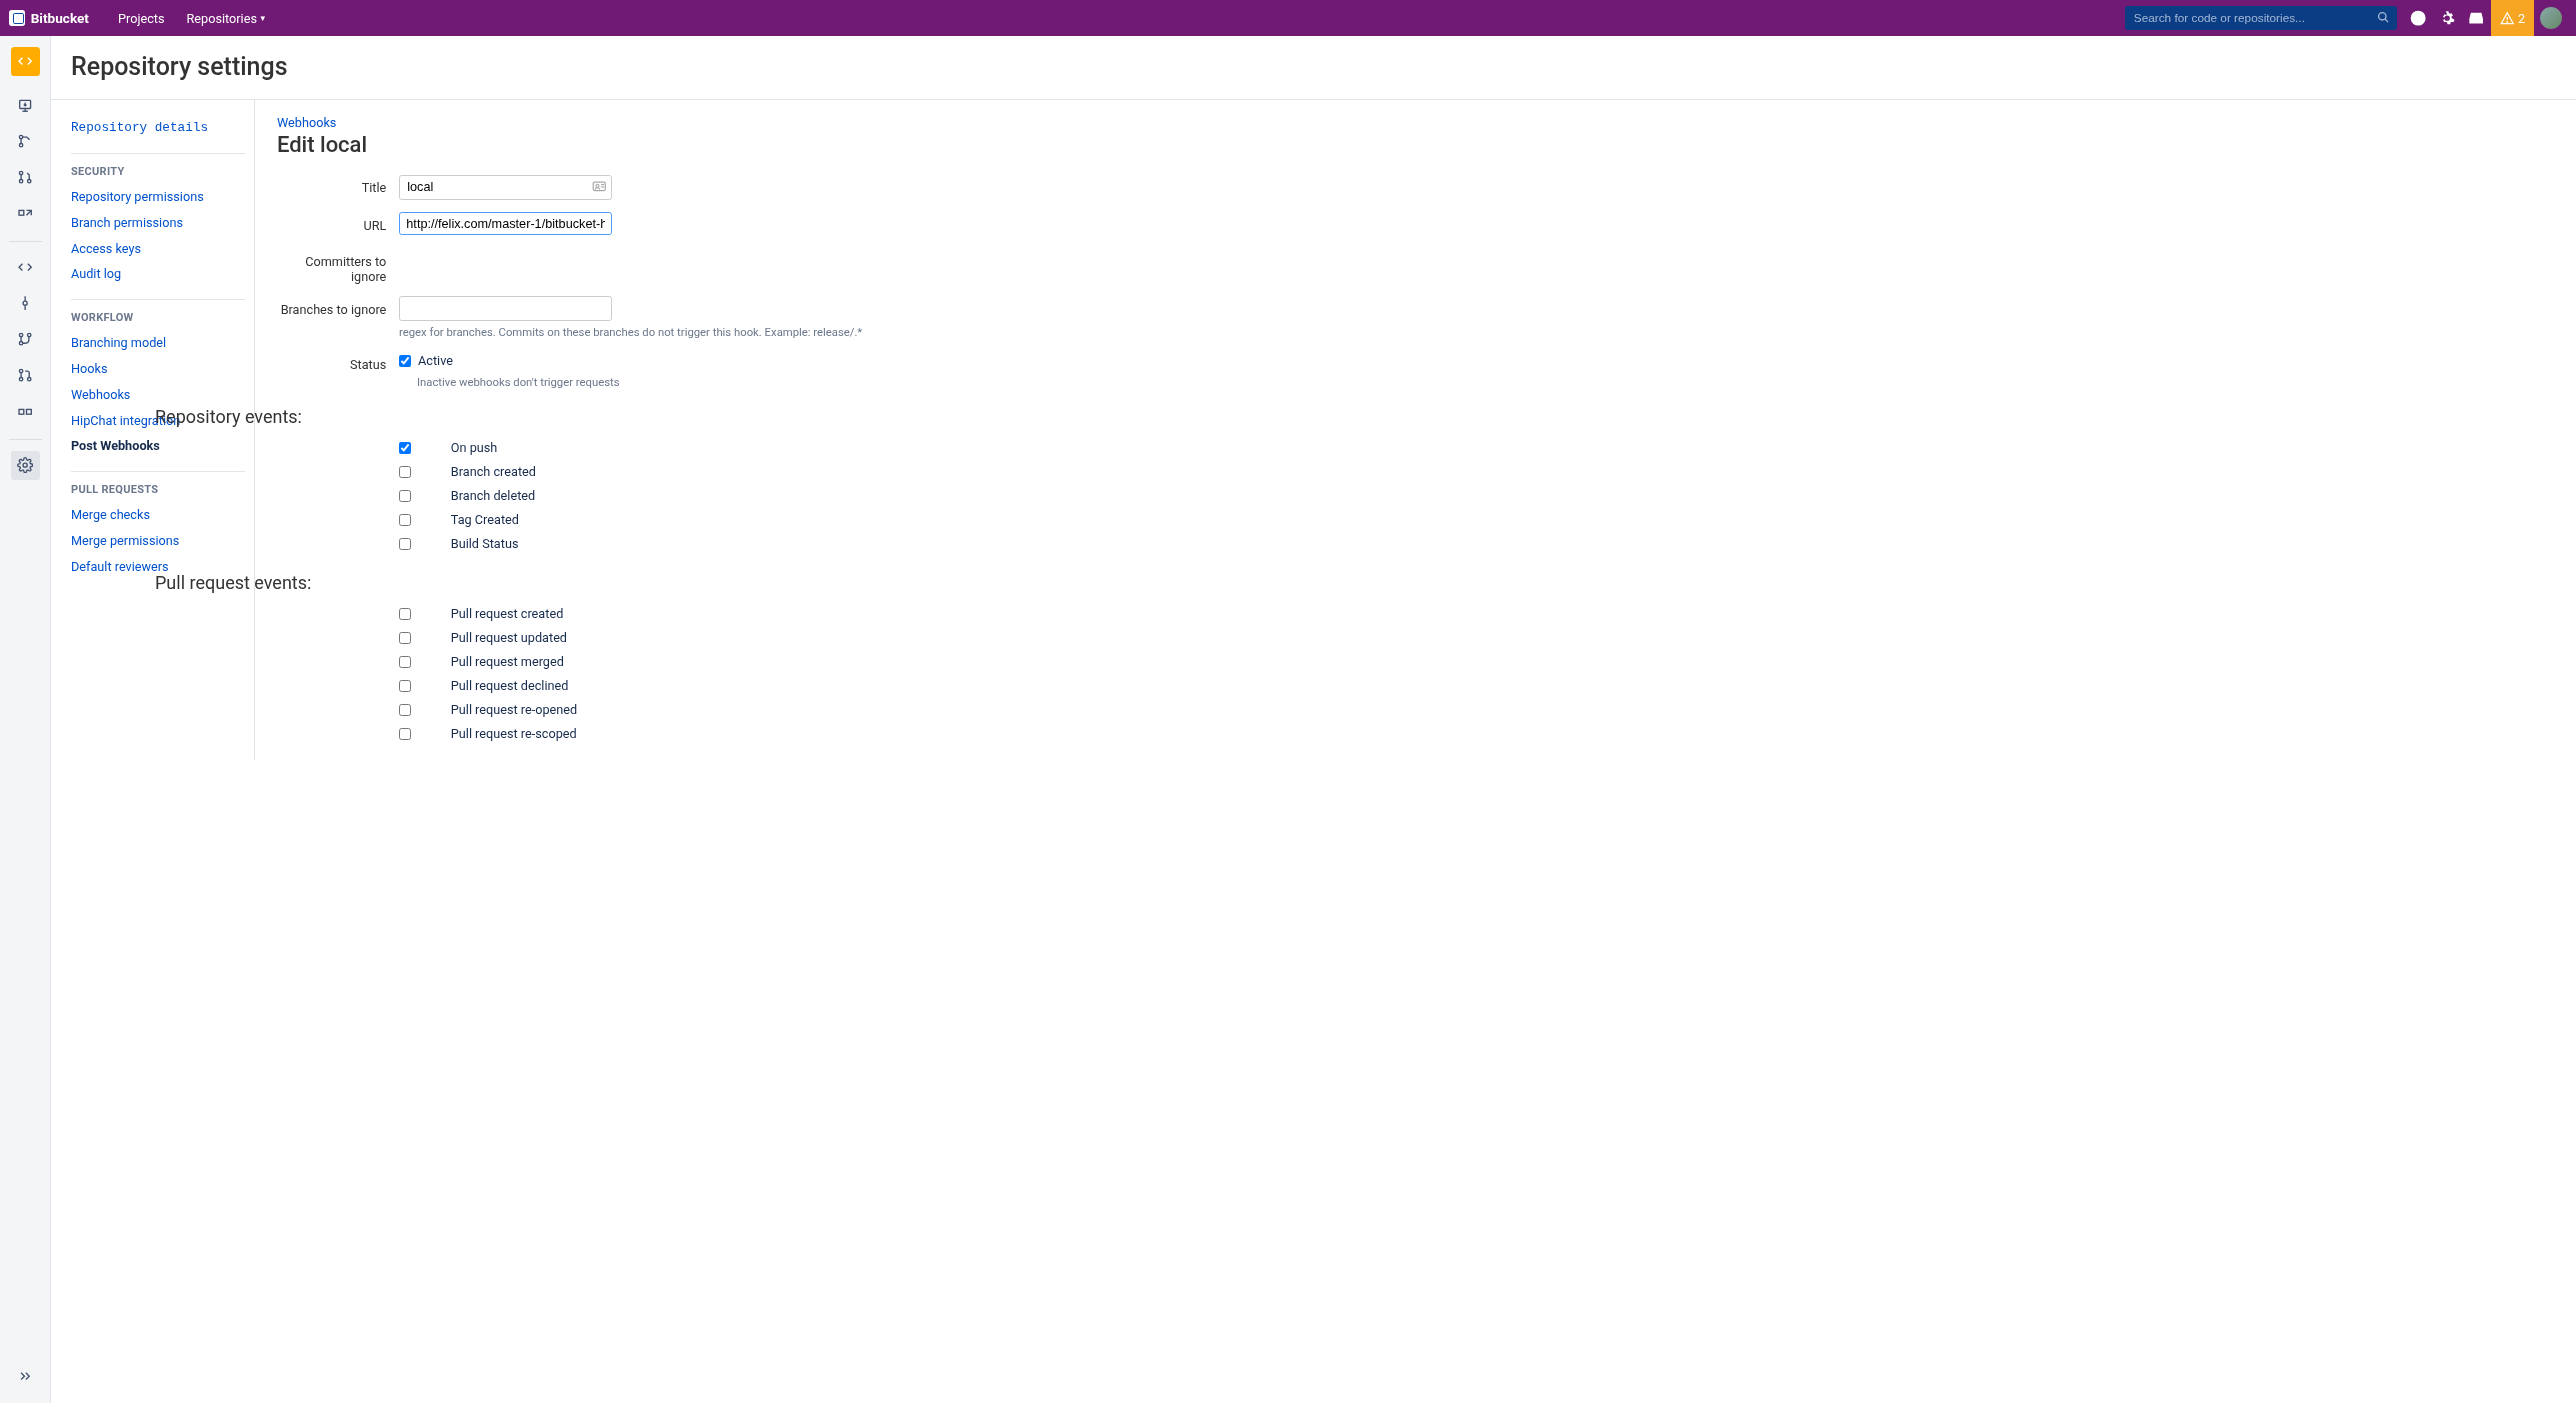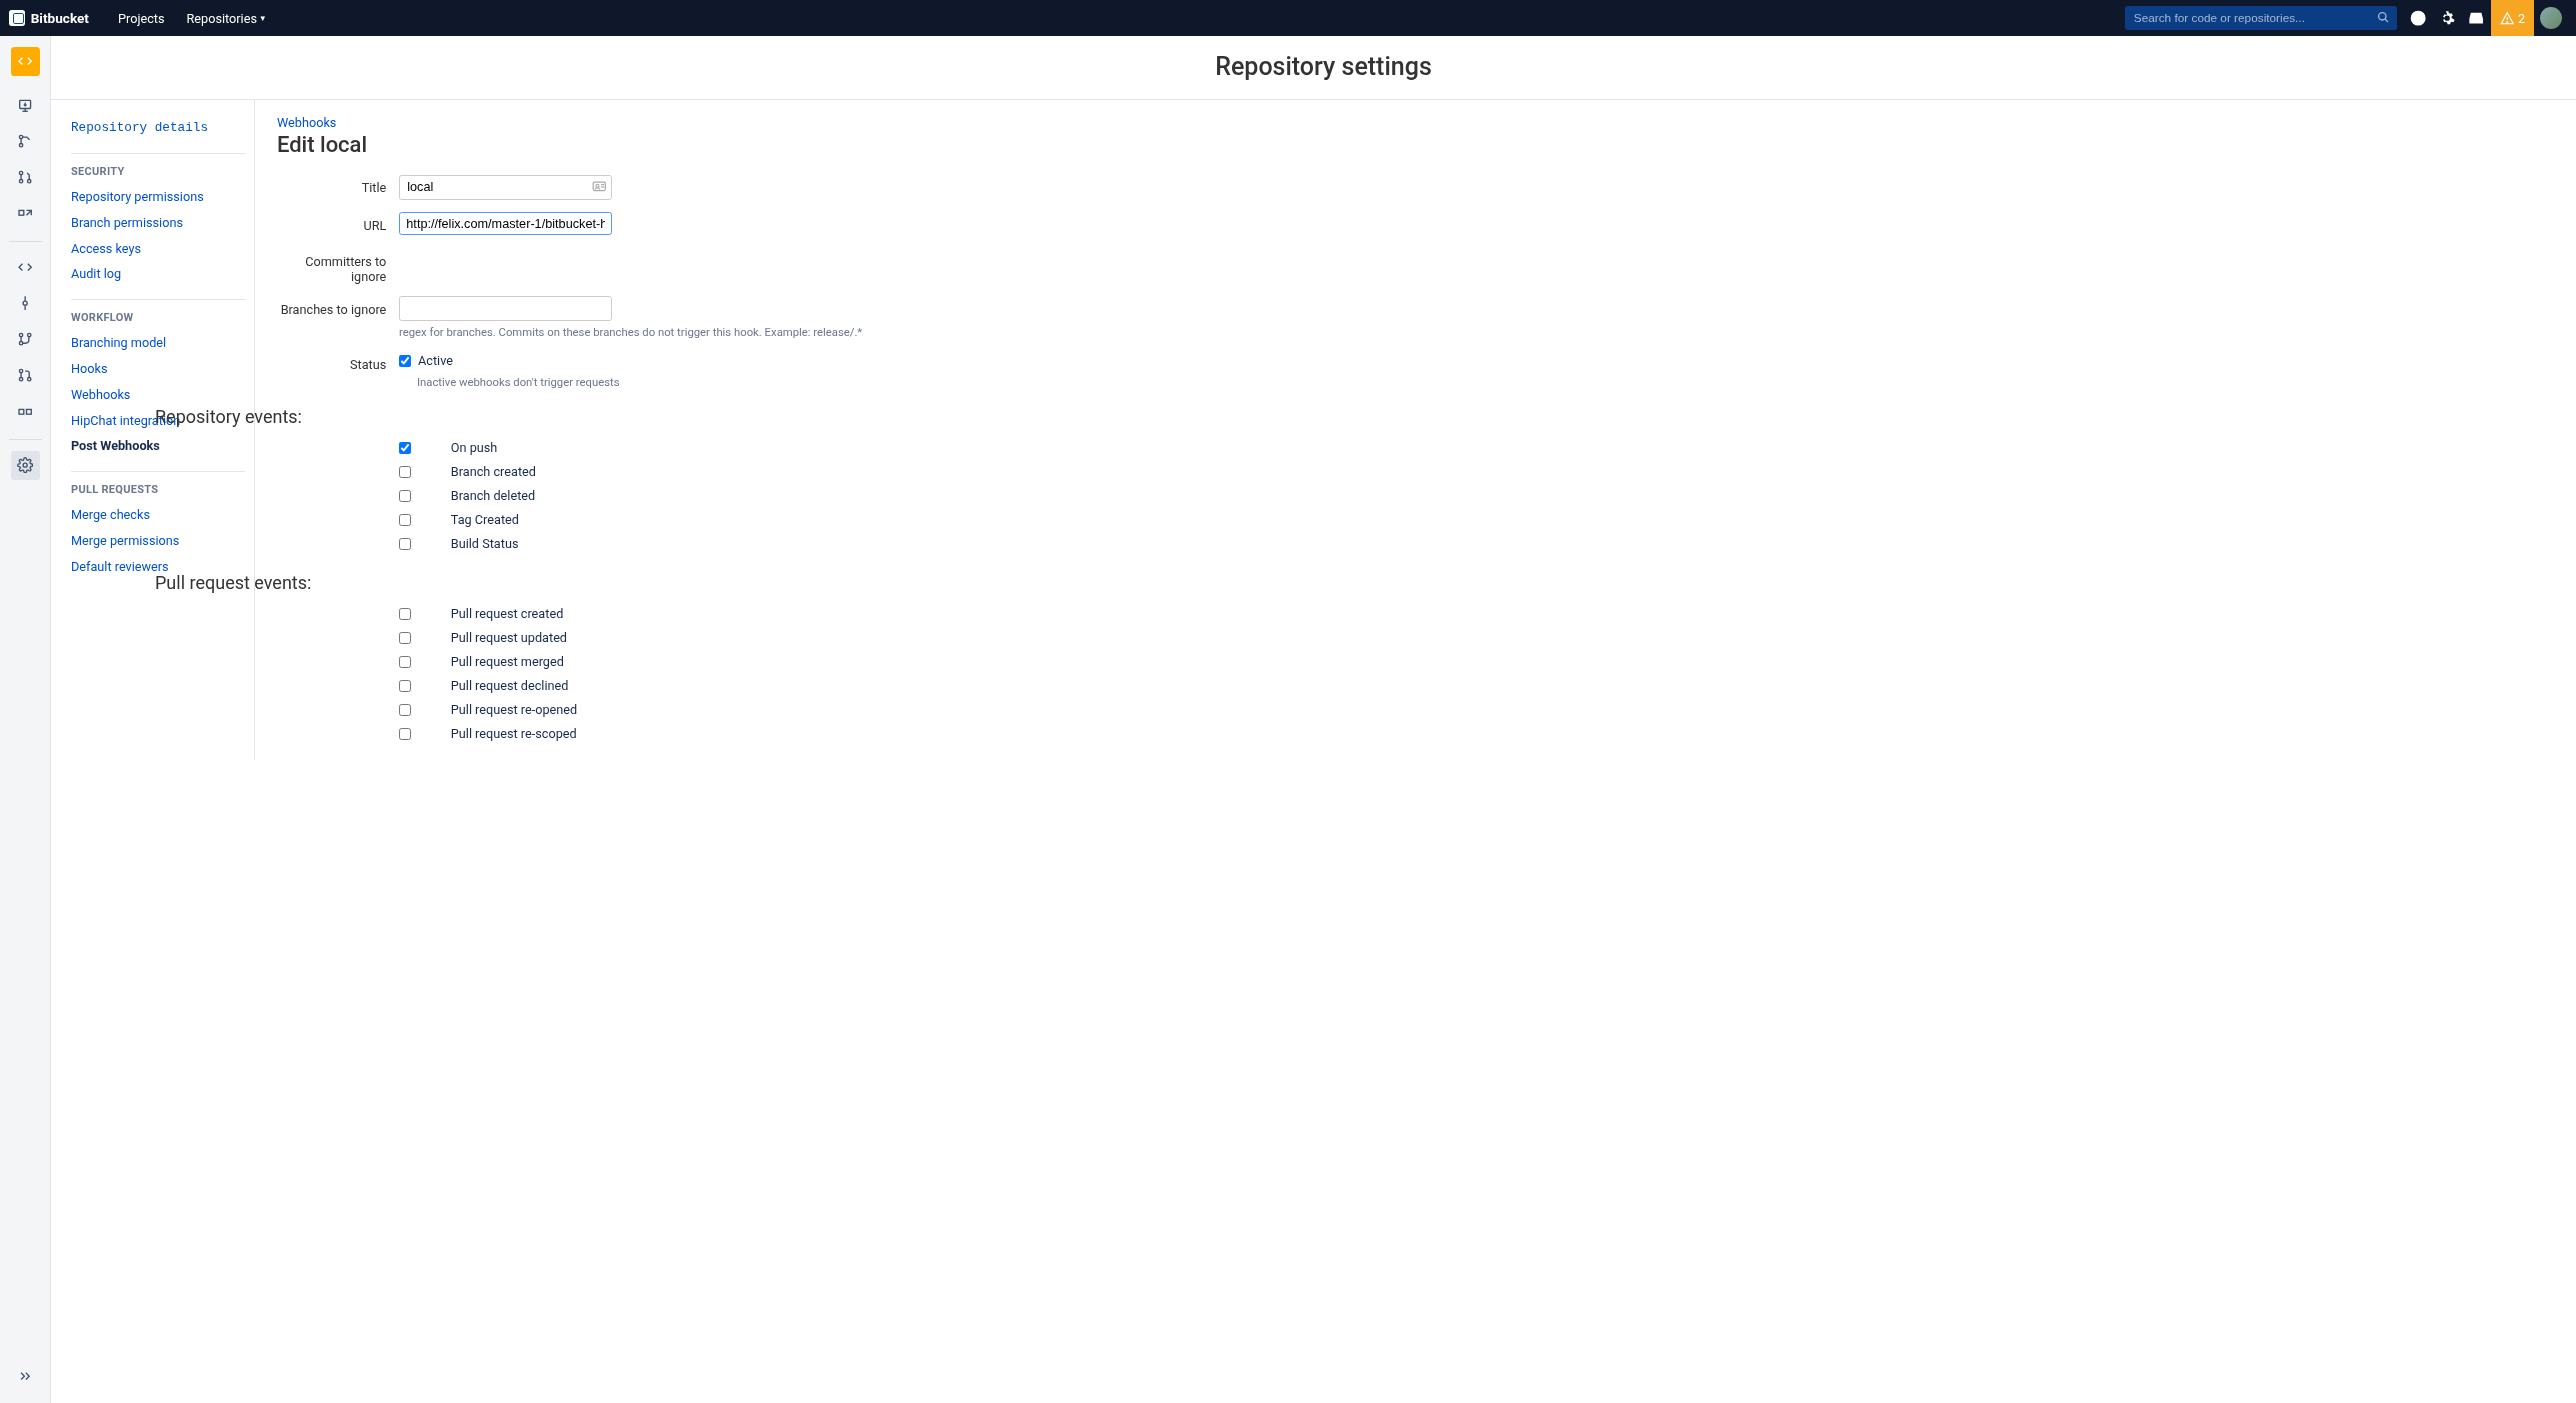--- a/index.html
+++ b/index.html
@@ -1,19 +1,19 @@
 <!DOCTYPE html>
 <html style="font-size:14.5px"><head>
 <meta charset="utf-8">
 <style>
 * { box-sizing: border-box; margin: 0; padding: 0; }
 body { font-family: -apple-system, BlinkMacSystemFont, "Segoe UI", Roboto, Arial, sans-serif; font-size: 12.7px; color: #172b4d; background: #fff; }
 
 
-.navbar { background: #0f172a; height: 36px; display: flex; align-items: center; padding: 0 9px; color: #fff; }
+.navbar { background: #701a75; height: 36px; display: flex; align-items: center; padding: 0 9px; color: #fff; }
 .brand { display: flex; align-items: center; gap: 5.4px; font-weight: 700; font-size: 13.6px; margin-right: 18px; }
 .brand-icon { width: 16.3px; height: 16.3px; background: #fff; border-radius: 2.7px; position: relative; }
 .brand-icon::before { content: ""; position: absolute; left: 3.6px; top: 3.6px; width: 9px; height: 9px; border: 1.8px solid #0747a6; border-radius: 1.8px; }
 .nav-link { color: #fff; padding: 0 11px; height: 37px; display: flex; align-items: center; cursor: pointer; font-size: 12.7px; }
 .nav-link .caret { margin-left: 3.6px; font-size: 9px; }
 .nav-spacer { flex: 1; }
 .search-box { background: #0a3d84; border: none; color: #fff; padding: 5.4px 27px 5.4px 9px; width: 272px; font-size: 11.8px; border-radius: 2.7px; margin-left: 44px; }
 .search-box::placeholder { color: #a5b8d6; }
 .search-wrap { position: relative; margin-right: 7.2px; }
 .search-wrap .sicon { position: absolute; right: 7.2px; top: 5.4px; color: #a5b8d6; font-size: 12.7px; }
@@ -26,21 +26,21 @@
 .body-wrap { display: flex; }
 .rail { width: 51px; background: #f4f5f7; border-right: 0.9px solid #e1e4e8; min-height: calc(100vh - 36px); display: flex; flex-direction: column; align-items: center; padding-top: 11px; position: relative; }
 .rail-icon { width: 29px; height: 29px; margin-bottom: 7.2px; display: flex; align-items: center; justify-content: center; color: #42526e; cursor: pointer; border-radius: 2.7px; }
 .rail-icon.repo-top { background: #ffab00; color: #fff; border-radius: 3.6px; margin-bottom: 14.5px; }
 .rail-icon.active { background: #e1e4e8; }
 .rail-divider { width: 33px; height: 0.9px; background: #ddd; margin: 5.4px 0 11px 0; }
 .rail-expand { margin-top: auto; margin-bottom: 12.7px; }
 
 .main { flex: 1; }
 .page-header { padding: 16.3px 0 18px 20px; }
-.page-header h1 { font-size: 25px; font-weight: 500; color: #333; text-align: center; }
+.page-header h1 { font-size: 25px; font-weight: 500; color: #333; }
 .page-hr { border-top: 0.9px solid #e1e4e8; }
 
 .content-row { display: flex; }
 .settings-nav { width: 204px; padding: 14.5px 9px 14.5px 20px; border-right: 0.9px solid #e1e4e8; }
 .sn-link { color: #0052cc; display: block; padding: 5.4px 0; cursor: pointer; font-size: 12.7px; }
 .sn-link.current { color: #172b4d; font-weight: 700; }
 .sn-heading { color: #6b778c; font-size: 11px; font-weight: 700; letter-spacing: 0.3px; margin: 12.7px 0 5.4px 0; text-transform: uppercase; border-top: 0.9px solid #e5e5e5; padding-top: 11px;}
 .sn-link.first { margin-top: 0; font-family: Liberation Mono, monospace; }
 
 .content-main { flex: 1; padding: 14.5px 22px; }

